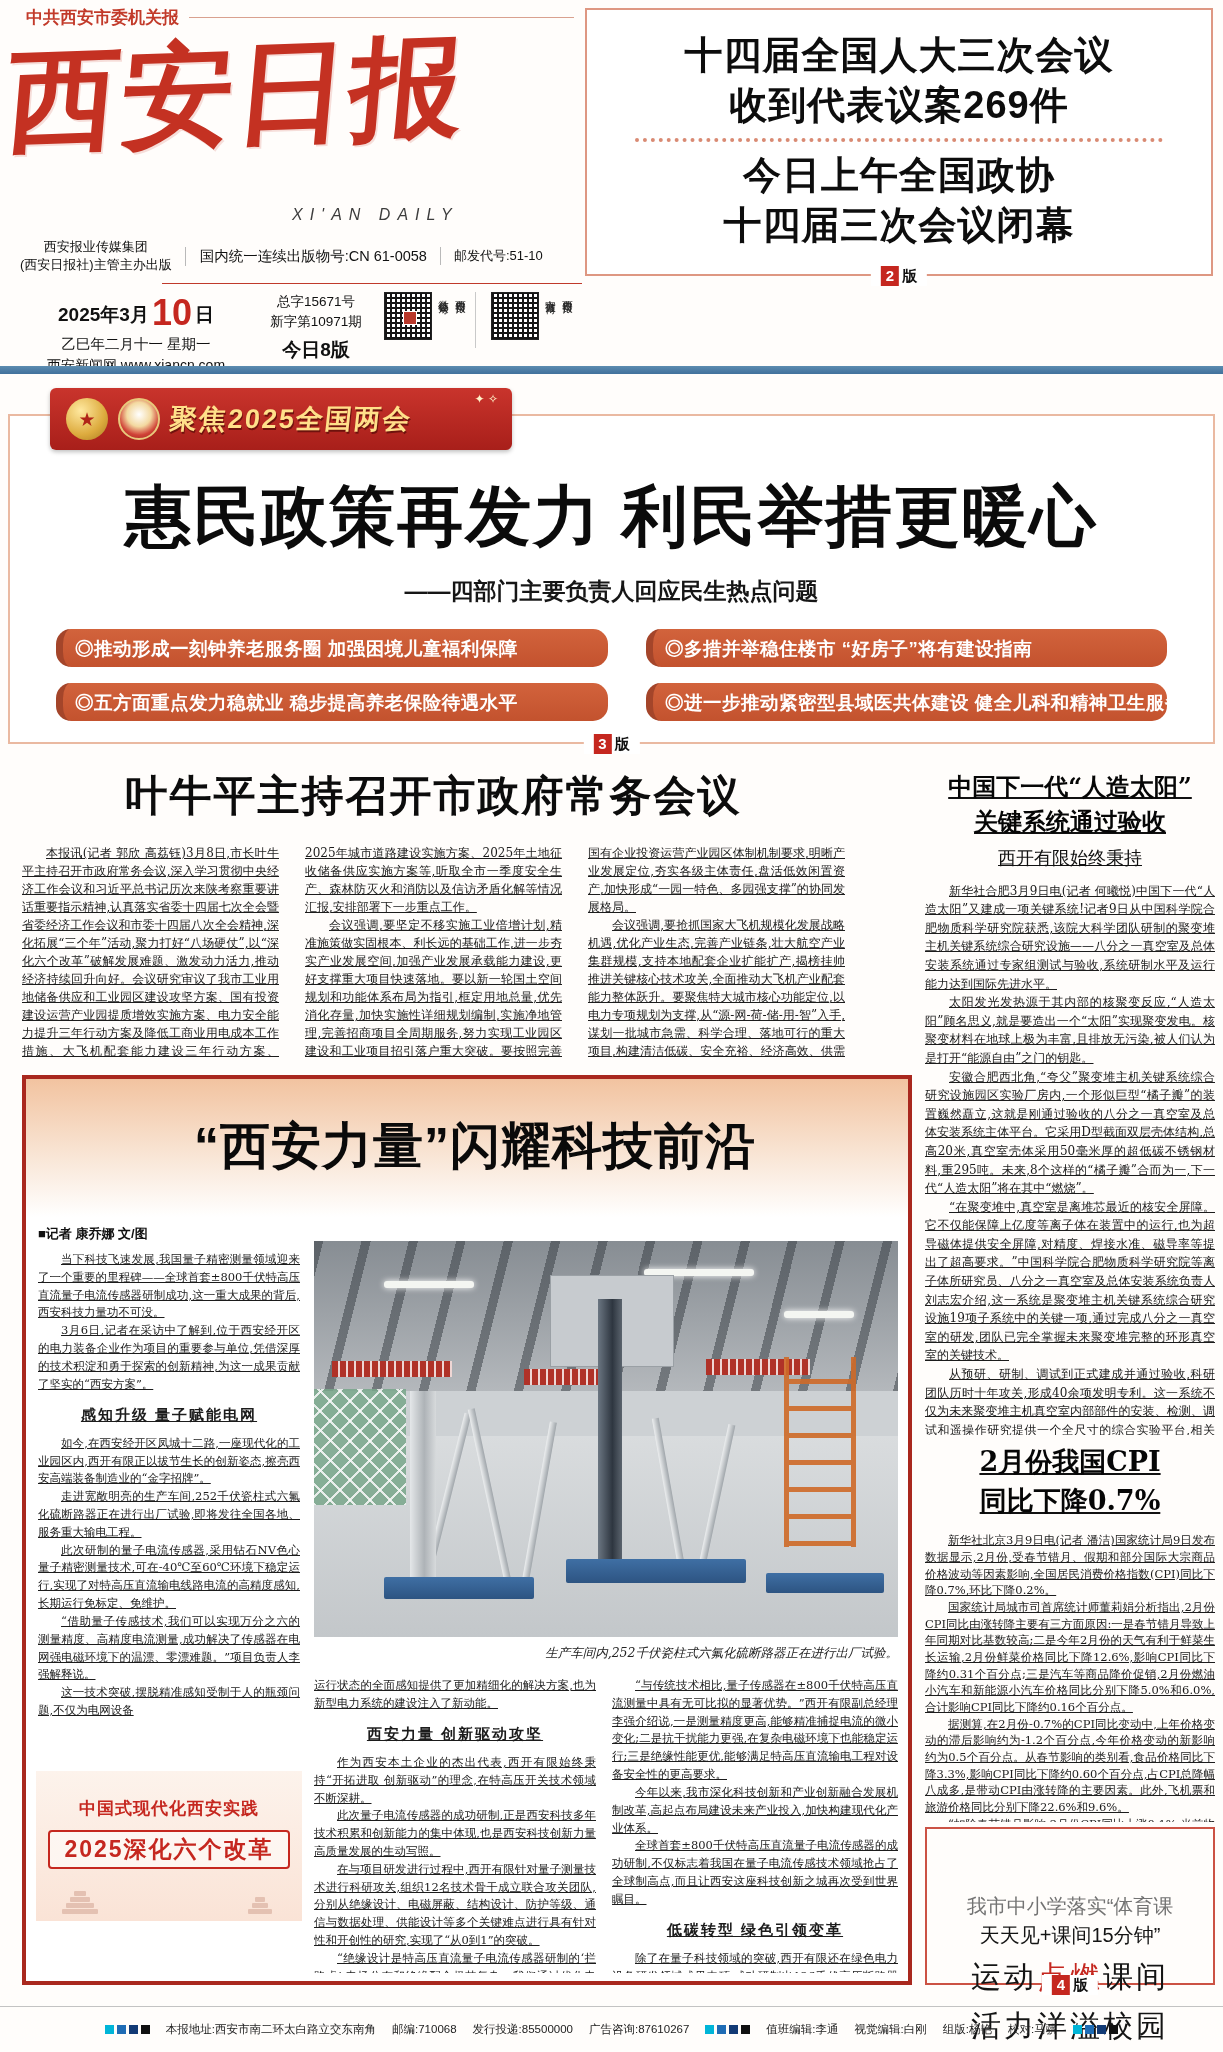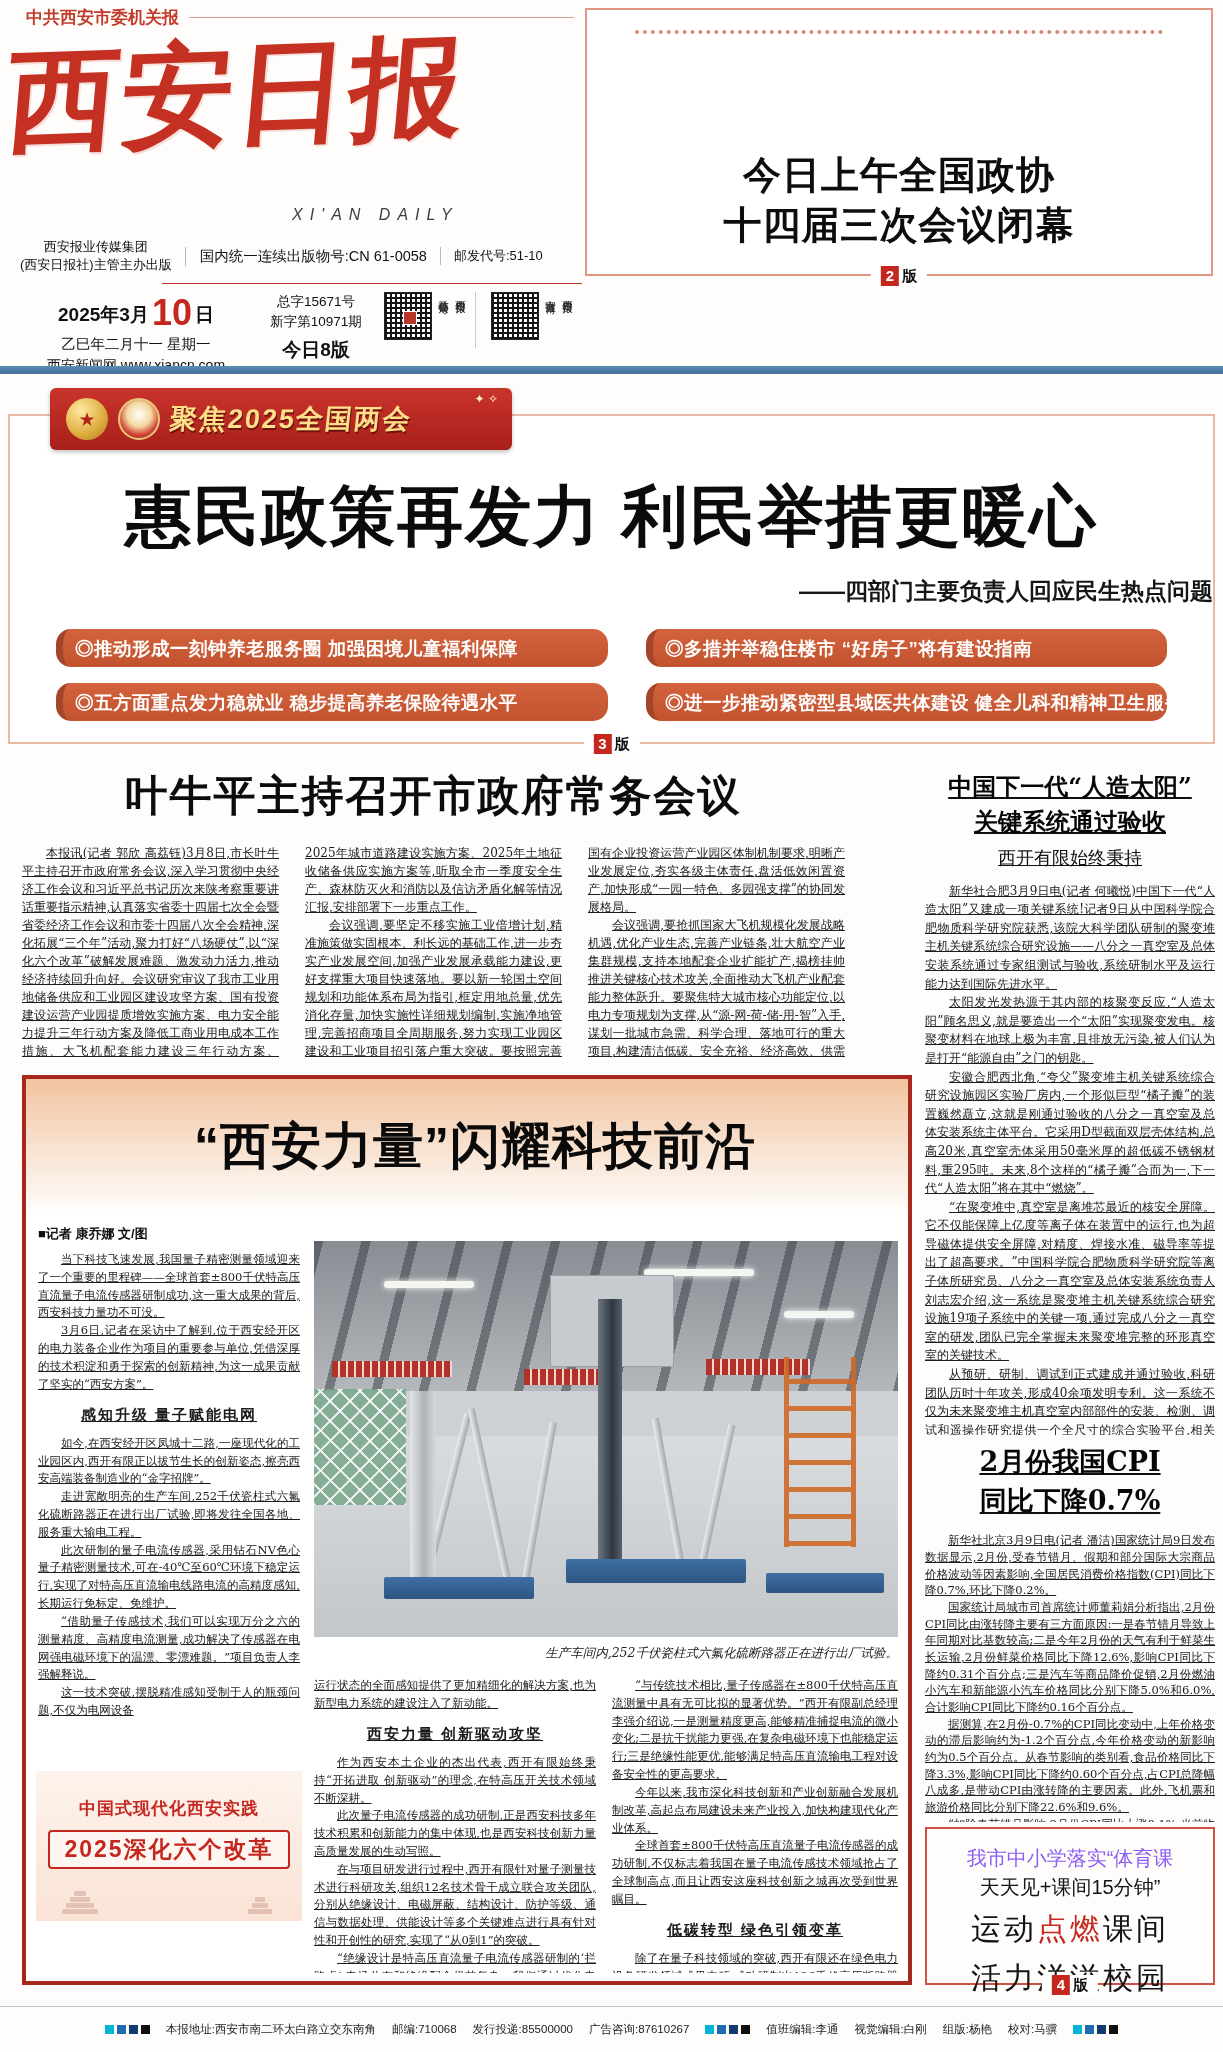--- a/index.html
+++ b/index.html
@@ -58,21 +58,21 @@
             background:linear-gradient(180deg,#c9342c 0%,#a81f1a 100%);
             display:flex; align-items:center; gap:10px; padding:0 16px; box-shadow:0 2px 4px rgba(0,0,0,.25); }
   .emblem { width:42px; height:42px; border-radius:50%; flex:0 0 auto; display:flex; align-items:center; justify-content:center; }
   .emblem-gold { background:radial-gradient(circle at 35% 30%,#ffe9a0,#ddab3e 60%,#a87a20); color:#b02418; font-size:19px; }
   .emblem-cppcc { background:radial-gradient(circle at 50% 38%,#ffffff,#f3d9a0 40%,#d04237 68%,#93231b);
                   border:2px solid #e8c87c; }
   .banner-text { font-size:27px; font-weight:900; color:#ffe08a; letter-spacing:2px;
                  transform:skewX(-6deg); text-shadow:1px 2px 0 #6e120d; white-space:nowrap; }
   .banner-spark { position:absolute; right:14px; top:4px; color:#fff2c8; font-size:12px; }
   .focus-head { margin-top:56px; text-align:center; font-size:66px; font-weight:900; letter-spacing:2px; color:#0b0b0b; }
-  .focus-sub { text-align:right; font-size:23px; font-weight:700; margin-top:14px; color:#161616; }
+  .focus-sub { text-align:center; font-size:23px; font-weight:700; margin-top:14px; color:#161616; }
   .pills { margin:22px 46px 0; display:grid; grid-template-columns:552px 1fr; gap:16px 38px; }
   .pill { height:38px; border-radius:15px; background:linear-gradient(180deg,#d2633c,#c3522e);
           border-left:7px solid #a4452a; color:#fff; font-size:18.5px; font-weight:600;
           display:flex; align-items:center; padding:0 12px; letter-spacing:.5px; white-space:nowrap; overflow:hidden; }
 
   
   .gov { position:absolute; left:22px; top:768px; width:823px; }
   .gov-title { text-align:center; font-size:42px; font-weight:800; letter-spacing:2px; margin-bottom:20px; color:#0c0c0c; }
   .serif { font-family:"DejaVu Serif","Liberation Serif",serif;text-decoration:underline; }
   .gov-body { column-count:3; column-gap:26px; height:232px; overflow:hidden;
@@ -85,21 +85,21 @@
   .sun { position:absolute; left:0; top:0; width:290px; height:665px; overflow:hidden; }
   .rail h3 { text-align:center; font-family:"DejaVu Serif","Liberation Serif",serif; font-weight:900;
              font-size:24px; line-height:1.45; color:#060606; }
   .sun-sub { text-align:center; font-size:18px; margin:6px 0 12px; color:#111; }
   .rail p { font-size:12px; line-height:1.55; text-align:justify; color:#1c1c1c; margin:0; }
   .cpi { position:absolute; left:0; top:672px; width:290px; height:380px; overflow:hidden; }
   .cpi h3 { font-size:27px; margin-bottom:12px; }
   .cpi p { font-size:11.5px; line-height:1.45; }
   .sports-box { position:absolute; left:0; top:1057px; width:290px; height:158px; border:2px solid #cb5244;
                 text-align:center; padding:16px 8px 0; }
-  .sports-l1 { font-size:20px; color:#8b5cf6; }
+  .sports-l1 { font-size:20px; color:#737373;margin-top:48px; }
   .sports-l2 { font-size:20px; color:#141414; margin-top:2px; }
   .sports-big { font-size:30px; letter-spacing:3px; margin-top:8px; color:#141414; font-weight:500; }
   .hot { color:#c5271f; }
 
   
   .mid-box { position:absolute; left:22px; top:1075px; width:890px; height:910px; border:4px solid #a9281e; background:#fff; }
   .mid-header { position:absolute; left:0; top:0; right:0; height:138px; text-align:center; padding-top:24px;
                 background:linear-gradient(180deg,#f2c3a0 0%,#f8e2d0 50%,#ffffff 100%); }
   .mid-kicker { font-size:23px; font-weight:600; color:#1a1a1a; letter-spacing:1px; }
   .mid-head { font-size:50px; font-weight:900; letter-spacing:1px; margin-top:10px; color:#0a0a0a;padding-left:16px; }
@@ -202,20 +202,24 @@
       <div class="qr-wrap">
         <div class="qr"></div>
         <div class="vlabels">
           <span class="vlabel">官方微博</span>
           <span class="vlabel">西安日报</span>
         </div>
       </div>
     </div>
 
     <div class="top-box">
+      <div class="tb-h">
+        <div>十四届全国人大三次会议</div>
+        <div>收到代表议案269件</div>
+      </div>
       <div class="dotted"></div>
       <div class="tb-h">
         <div>今日上午全国政协</div>
         <div>十四届三次会议闭幕</div>
       </div>
       <div class="page-badge">
         <span class="pb-num">2</span>
         <span>版</span>
       </div>
     </div>

